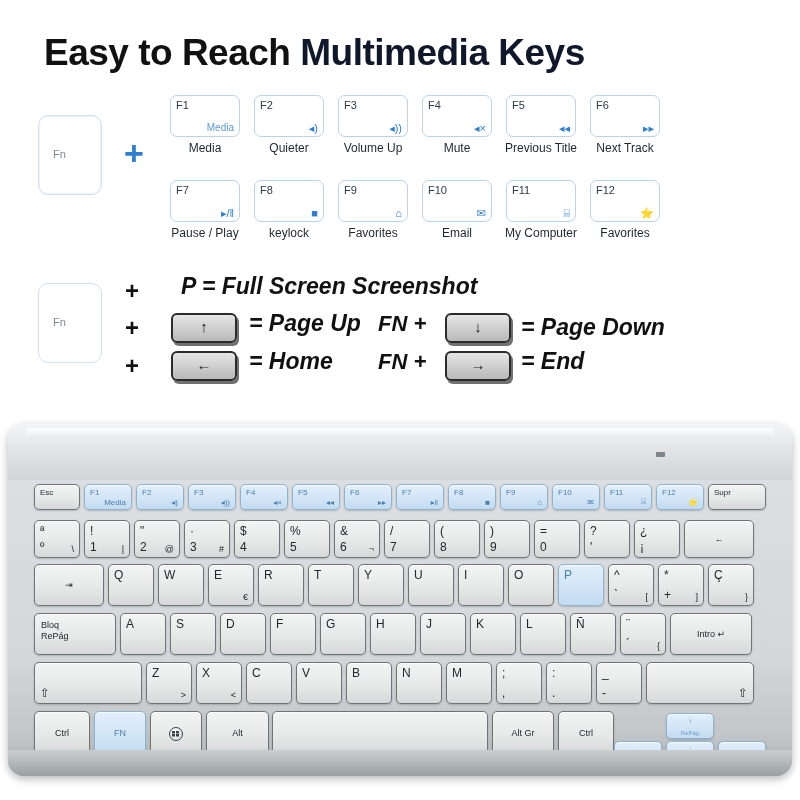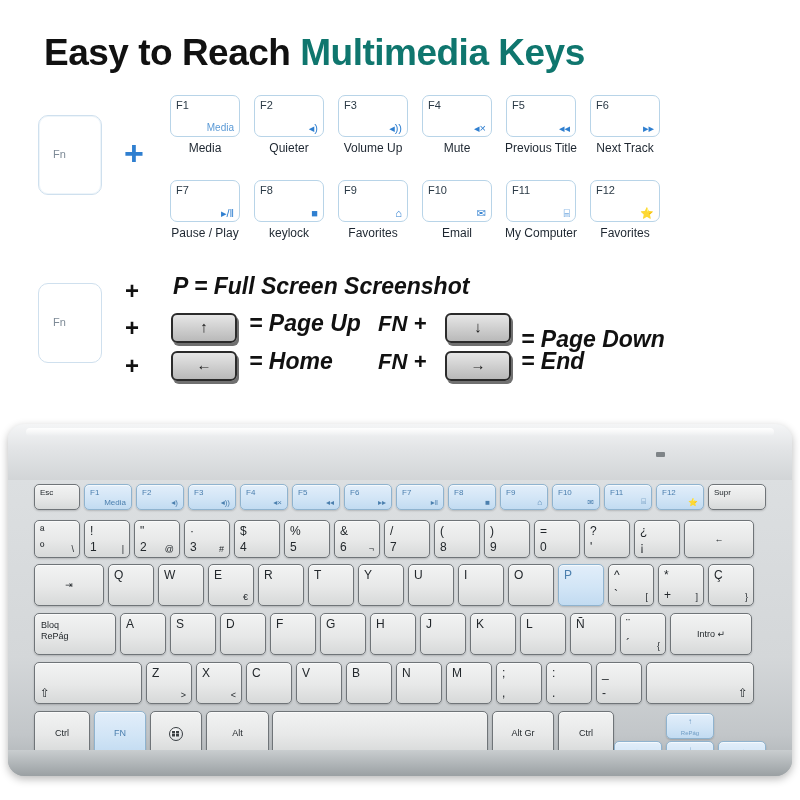--- a/index.html
+++ b/index.html
@@ -9,21 +9,21 @@
     color:#111;
   }
   .page{position:relative;width:800px;height:800px;}
 
   
   .title{
     position:absolute;left:44px;top:32px;
     font-size:37px;font-weight:bold;letter-spacing:-0.5px;white-space:nowrap;
   }
   .title .t-dark{color:#111;}
-  .title .t-blue{color:#0f766e;}
+  .title .t-blue{color:#0f172a;}
 
   
   .sec1{position:absolute;left:0;top:95px;width:800px;height:150px;}
   .fnkey-big{
     position:absolute;left:38px;top:20px;width:62px;height:78px;
     border:1.5px solid #cfe0ee;border-radius:10px;background:#fff;
     box-shadow:0 0 0 1px #eef5fa inset;
   }
   .fnkey-big span{
     position:absolute;left:14px;top:32px;font-size:11px;color:#7d8a96;
@@ -254,34 +254,34 @@
     </div>
   </div>
 
   <div class="sec2">
     <div class="fnkey-big2">
       <span>Fn</span>
     </div>
 
     <div class="sc-row sc-r1">
       <div class="sc-plus">+</div>
-      <div class="sc-txt" style="left:48px;top:0;text-align:center;">P = Full Screen Screenshot</div>
+      <div class="sc-txt" style="left:56px;top:0;text-align:center;">P = Full Screen Screenshot</div>
     </div>
 
     <div class="sc-row sc-r2">
       <div class="sc-plus">+</div>
       <div class="arrowkey" style="left:46px;top:3px;">
         <i>↑</i>
       </div>
       <div class="sc-txt" style="left:124px;top:0;">=  Page Up</div>
       <div class="sc-fn" style="left:253px;top:1px;">FN +</div>
       <div class="arrowkey" style="left:320px;top:3px;">
         <i>↓</i>
       </div>
-      <div class="sc-txt" style="left:396px;top:16px;font-style:italic;">=  Page Down</div>
+      <div class="sc-txt" style="left:396px;top:4px;font-style:italic;">=  Page Down</div>
     </div>
 
     <div class="sc-row sc-r3">
       <div class="sc-plus">+</div>
       <div class="arrowkey" style="left:46px;top:3px;">
         <i>←</i>
       </div>
       <div class="sc-txt" style="left:124px;top:0;">=  Home</div>
       <div class="sc-fn" style="left:253px;top:1px;">FN +</div>
       <div class="arrowkey" style="left:320px;top:3px;">

